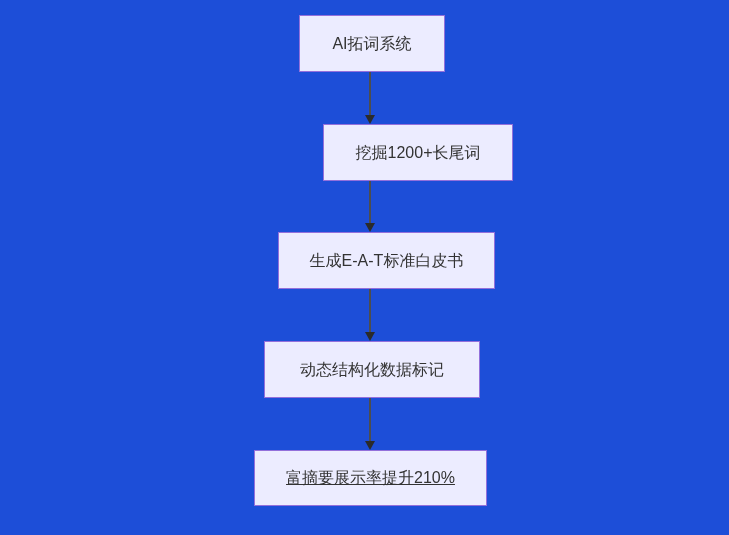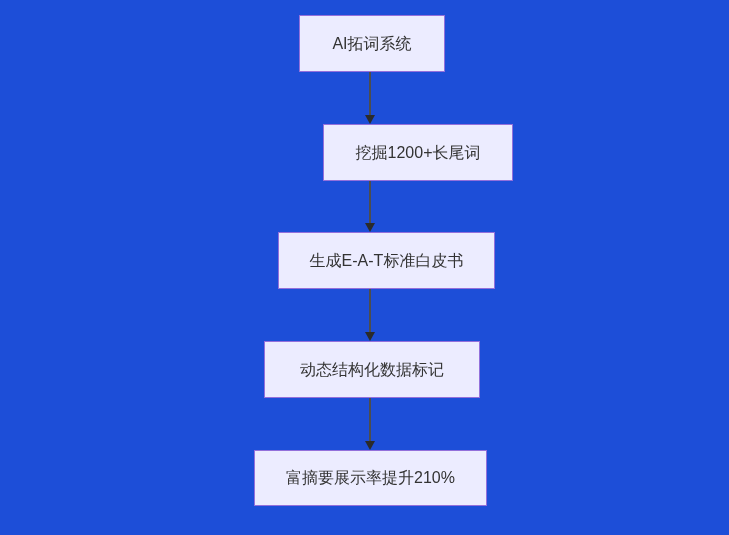--- a/index.html
+++ b/index.html
@@ -27,21 +27,21 @@
     display: flex;
     align-items: center;
     justify-content: center;
     text-align: center;
     white-space: nowrap;
   }
   .node-1 { left: 299px; top: 15px;  width: 146px; height: 57px; }
   .node-2 { left: 275px; top: 124px; width: 190px; height: 57px; margin-left: 48px; }
   .node-3 { left: 262px; top: 232px; width: 217px; height: 57px; margin-left: 16px; }
   .node-4 { left: 264px; top: 341px; width: 216px; height: 57px; }
-  .node-5 { left: 254px; top: 450px; width: 233px; height: 56px; }
+  .node-5 { left: 254px; top: 450px; width: 233px; height: 56px; text-decoration: underline; }
 
   .edge-line {
     position: absolute;
     left: 369px;
     width: 2px;
     background: #4d4d4d;
   }
   .edge-line.e1 { top: 72px;  height: 44px; }
   .edge-line.e2 { top: 181px; height: 43px; }
   .edge-line.e3 { top: 289px; height: 44px; }

